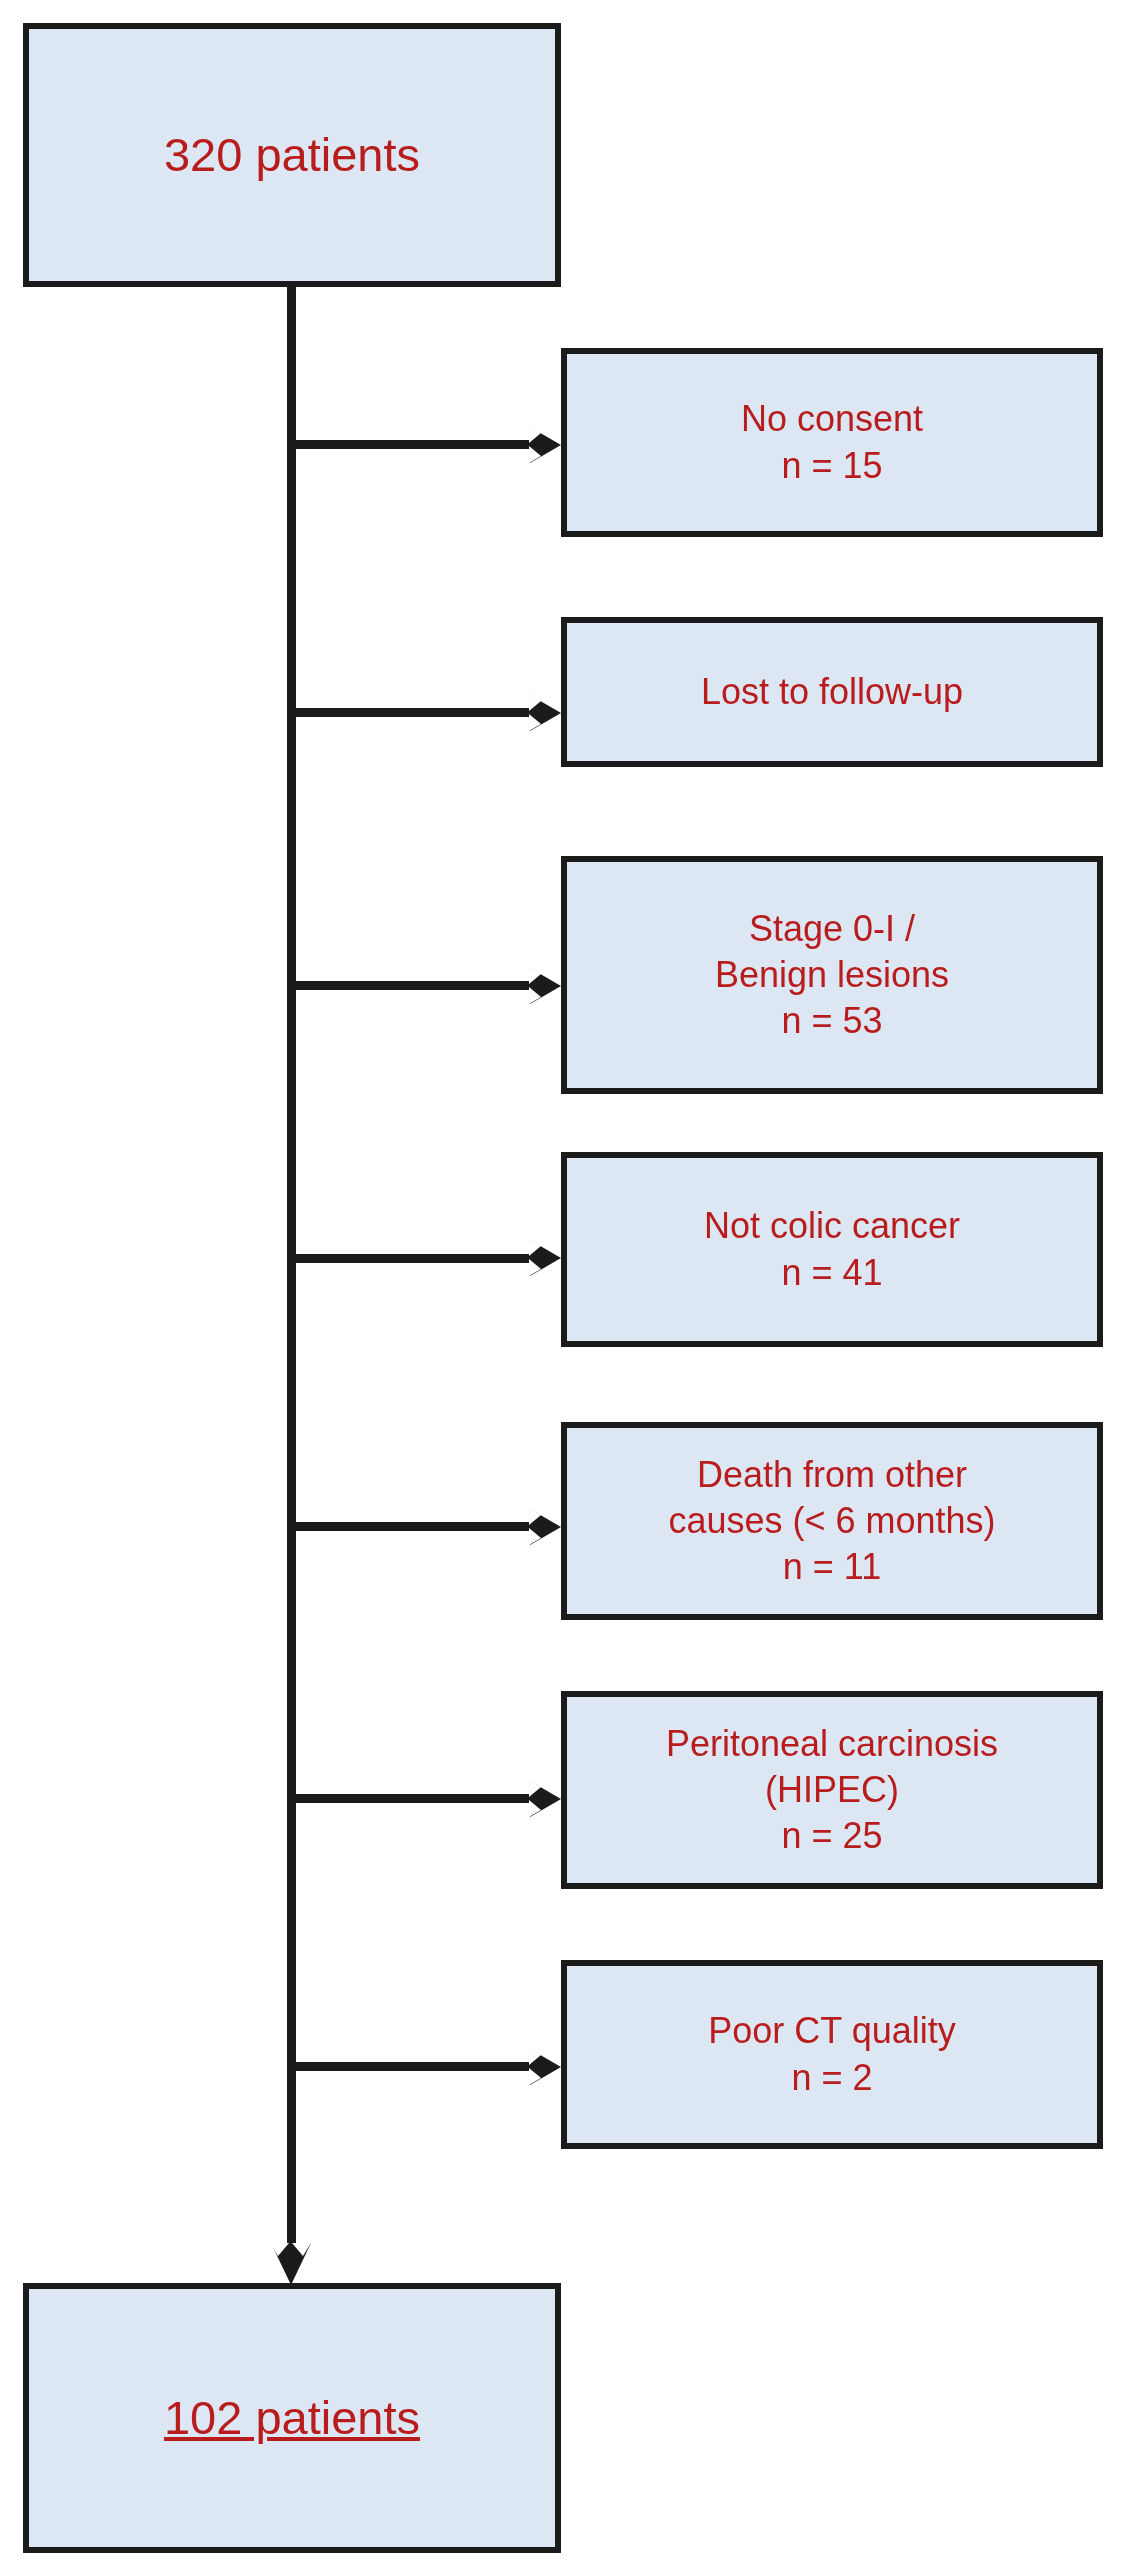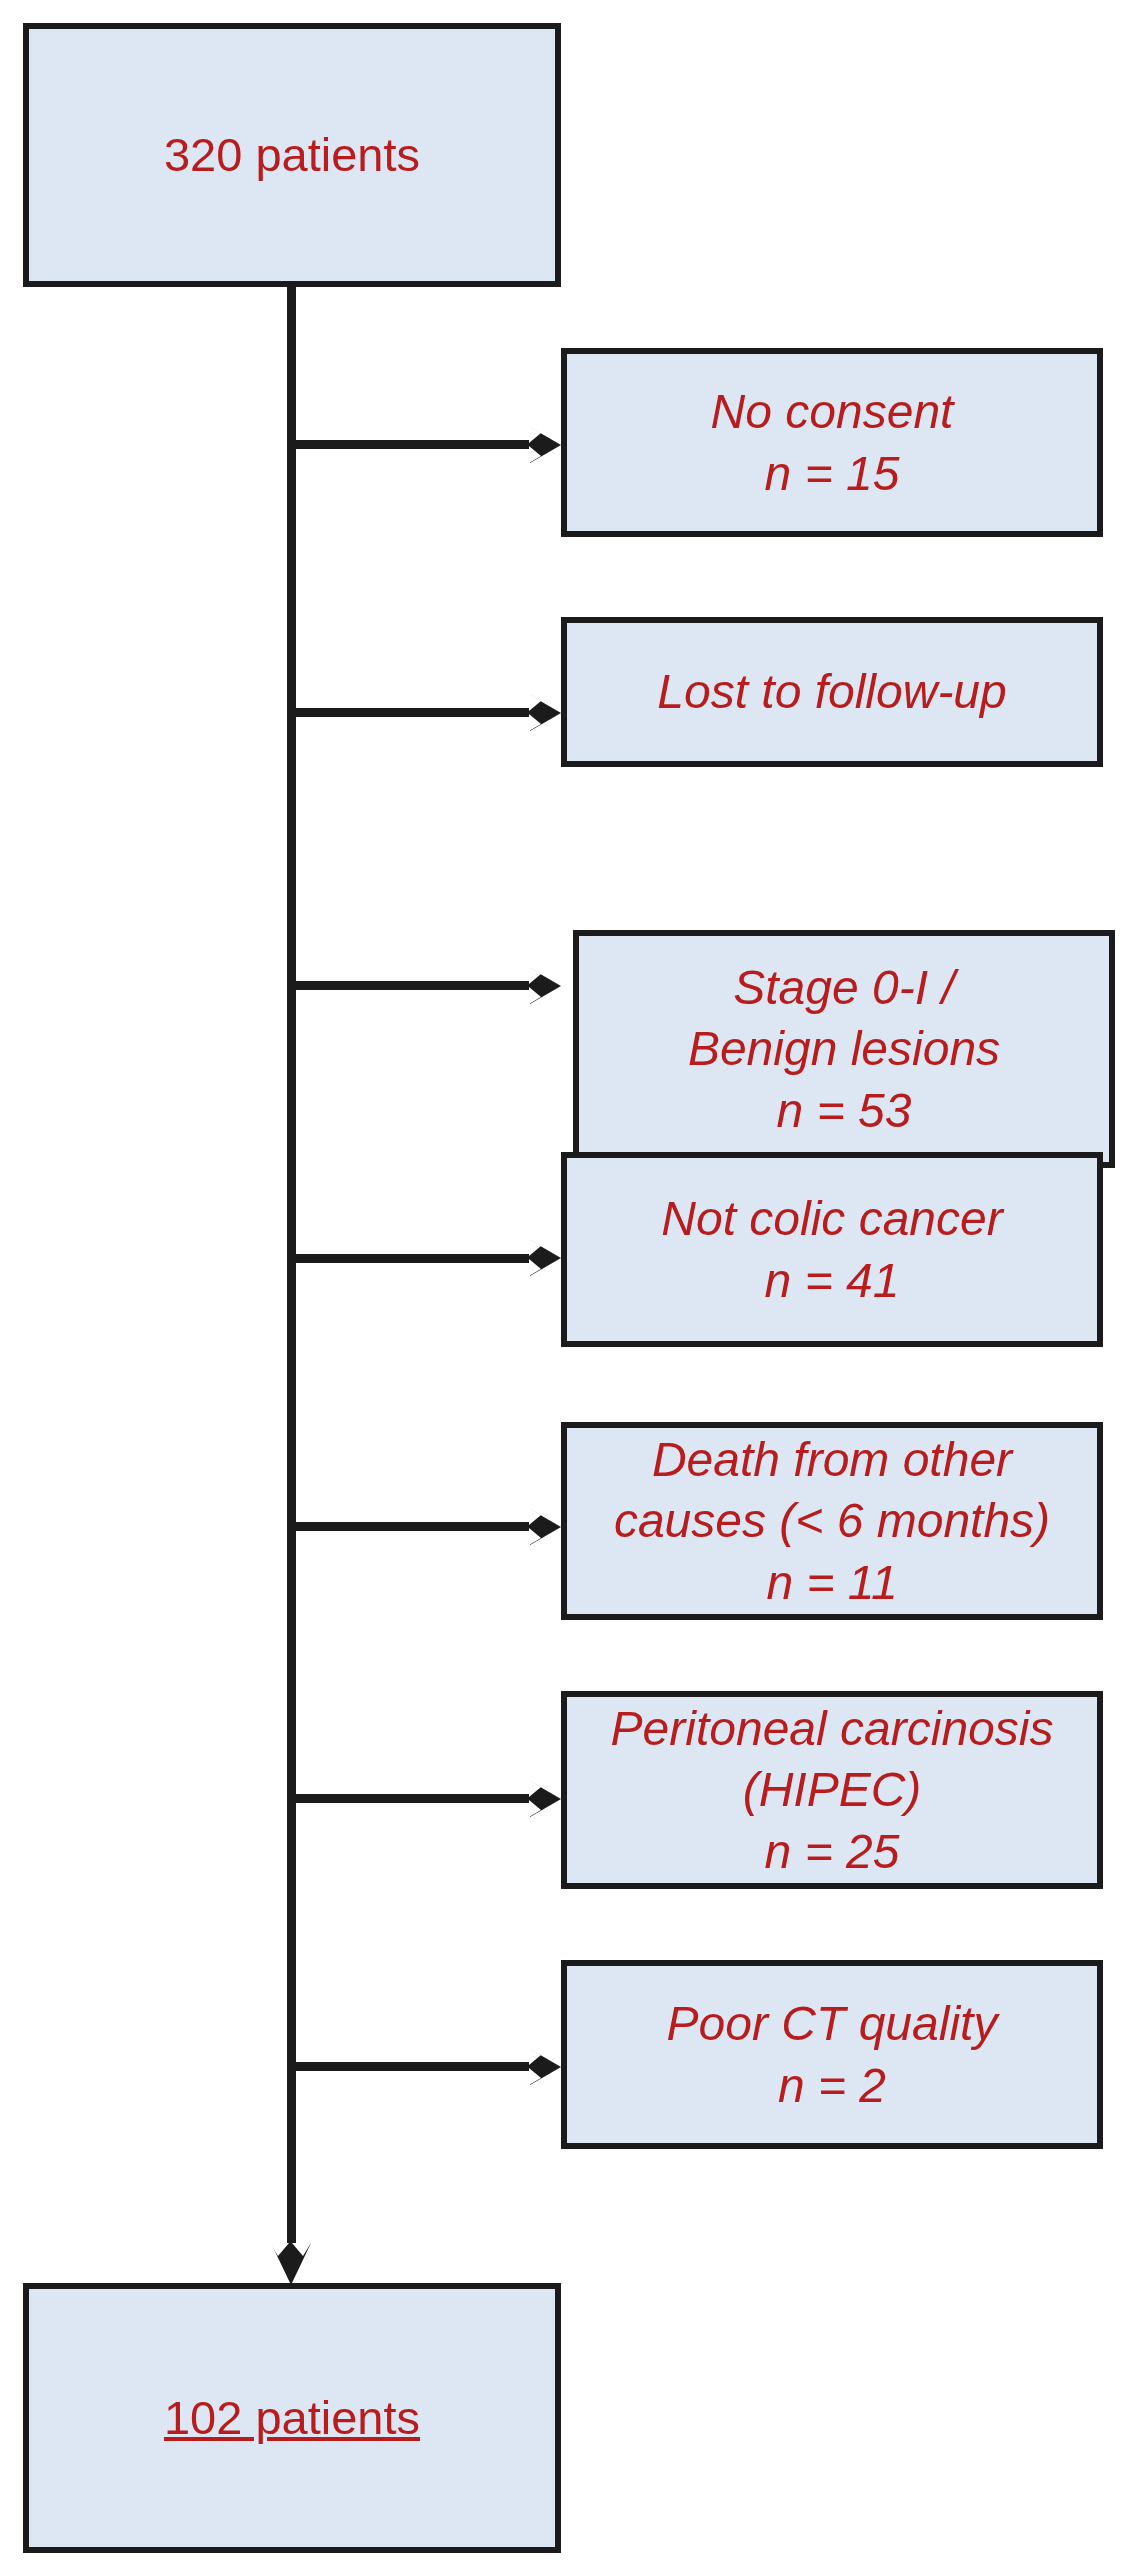--- a/index.html
+++ b/index.html
@@ -26,23 +26,22 @@
     align-items: center;
     justify-content: center;
     text-align: center;
     color: #b91c1c;
     line-height: 1.28;
   }
   .node-terminal {
     font-size: 47px;
   }
   .node-exclusion {
-    font-size: 48px;
+    font-size: 36px;
     padding: 0 9.4px;
-    font-style: italic;
   }
   .node-lines {
     display: block;
     width: 100%;
   }
   .node-lines span {
     display: block;
     white-space: nowrap;
   }
   
@@ -136,21 +135,21 @@
   <div class="branch-line" style="left:291px; top:708px; width:239px;"></div>
   <div class="branch-head" style="left:530px; top:695px;"></div>
   <div class="node node-exclusion" style="left:561px; top:617px; width:542px; height:150px;">
     <span class="node-lines">
       <span>Lost to follow-up</span>
     </span>
   </div>
 
   <div class="branch-line" style="left:291px; top:981px; width:239px;"></div>
   <div class="branch-head" style="left:530px; top:968px;"></div>
-  <div class="node node-exclusion" style="left:561px; top:930px; width:542px; height:238px;margin-left:12px;">
+  <div class="node node-exclusion" style="left:561px; top:856px; width:542px; height:238px;">
     <span class="node-lines">
       <span>Stage 0-I /</span>
       <span>Benign lesions</span>
       <span>n = 53</span>
     </span>
   </div>
 
   <div class="branch-line" style="left:291px; top:1254px; width:239px;"></div>
   <div class="branch-head" style="left:530px; top:1240px;"></div>
   <div class="node node-exclusion" style="left:561px; top:1152px; width:542px; height:195px;">

